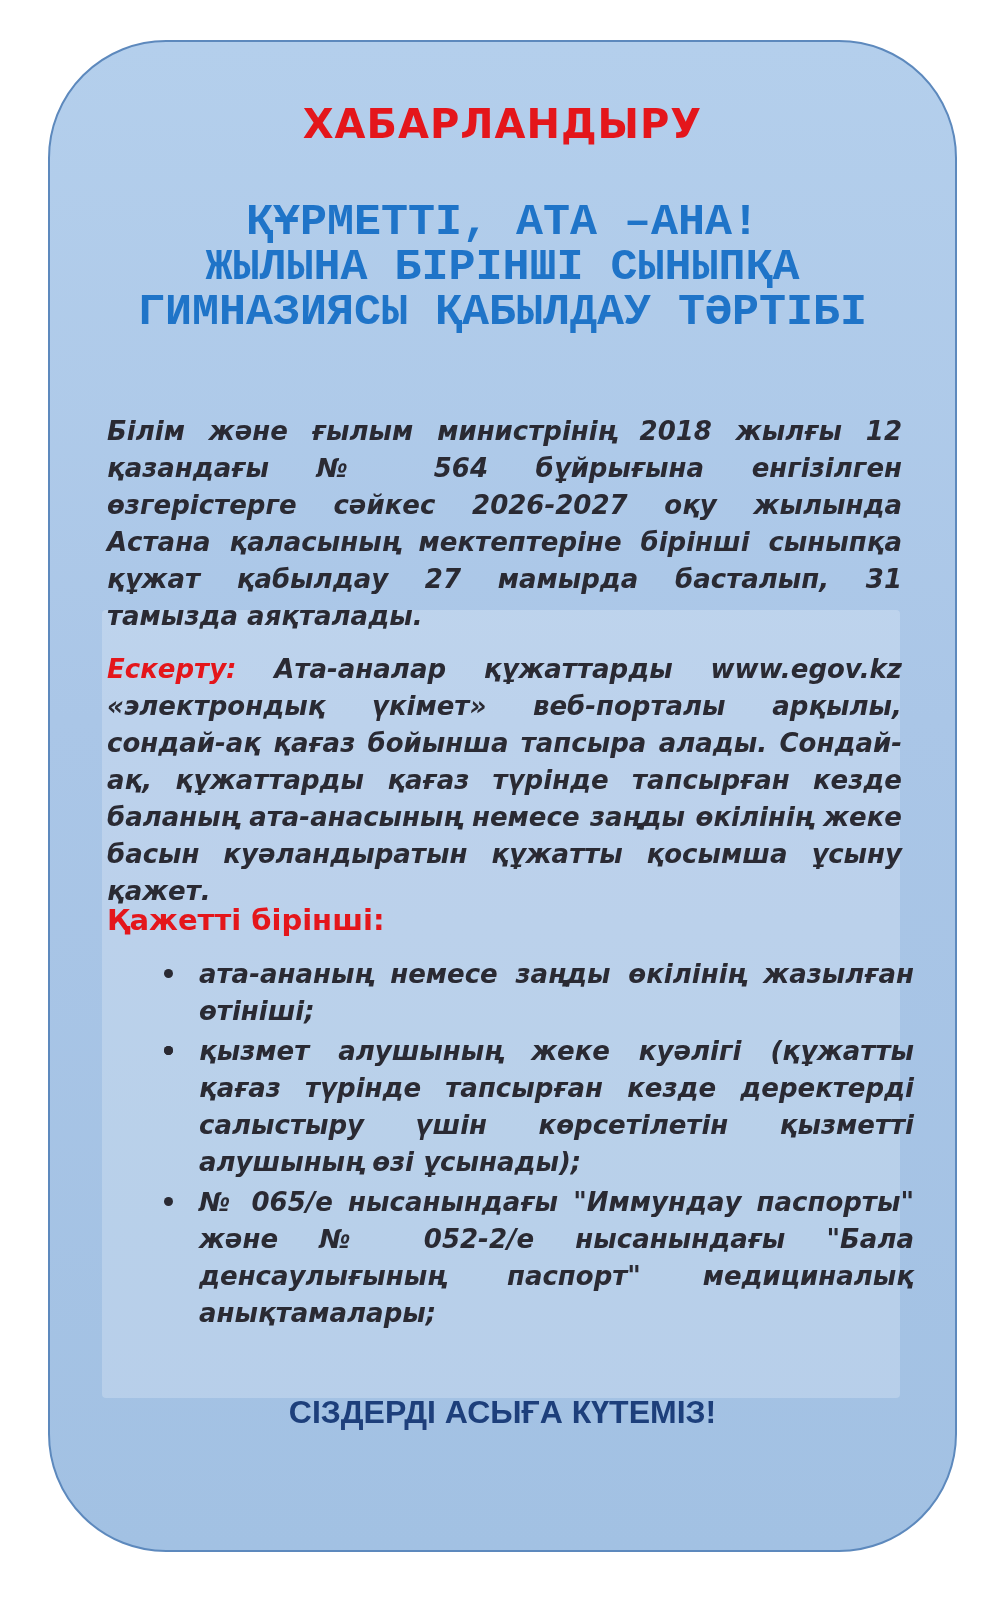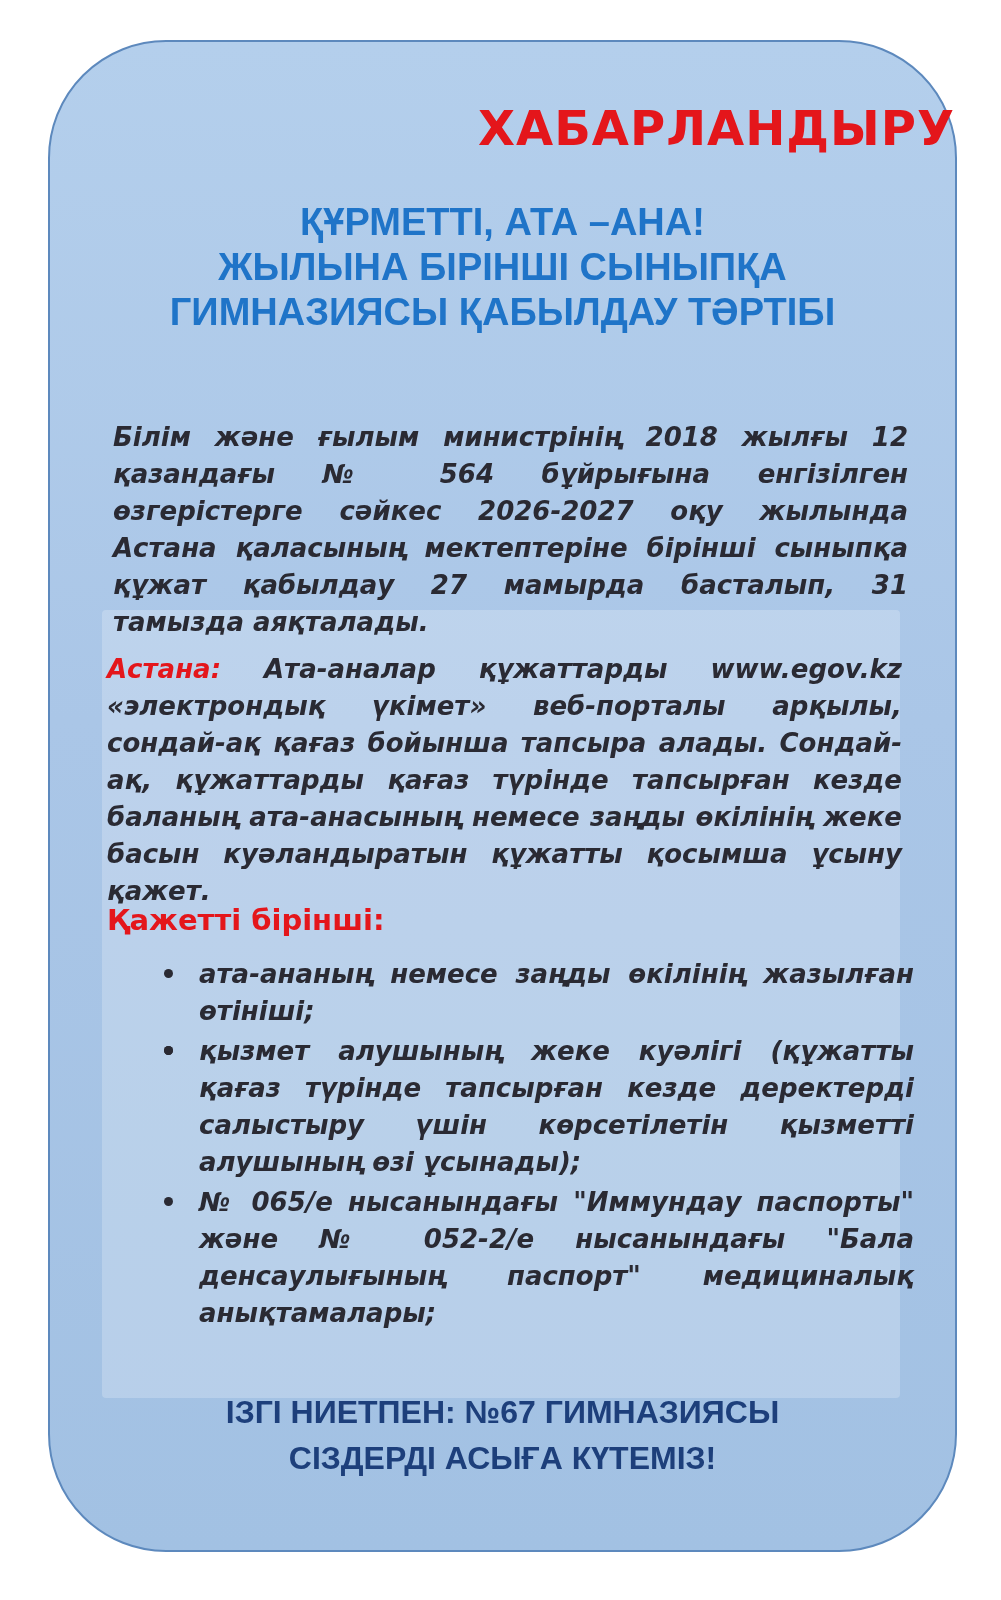--- a/index.html
+++ b/index.html
@@ -28,41 +28,42 @@
     background:linear-gradient(180deg,#b4cfec 0%,var(--card-bg) 45%,#a2c1e3 100%);
   }
   .overlay{
     position:absolute;left:52px;top:568px;
     width:798px;height:788px;
     background:var(--highlight-overlay);
     border-radius:4px;
   }
   .title{
     position:absolute;top:58px;left:0;width:100%;
-    text-align:right;
+    text-align:center;
     font-family:"DejaVu Sans",sans-serif;
-    font-weight:bold;font-size:48px;line-height:1.2;
+    font-weight:bold;font-size:40px;line-height:1.2;
     letter-spacing:1px;
     color:var(--title-red);
   }
   .greeting{
     position:absolute;top:158px;left:0;width:100%;
     text-align:center;
-    font-weight:bold;font-size:38px;line-height:45px;
+    font-weight:bold;font-size:45px;line-height:45px;
     color:var(--heading-blue);
+    font-family:Liberation Mono, monospace;
   }
   .bodytext{
     font-family:"DejaVu Sans",sans-serif;
     font-weight:bold;font-style:italic;
     font-size:26px;line-height:37px;
     color:var(--body-ink);
     text-align:justify;
   }
   .intro{
-    position:absolute;top:371px;left:57px;width:795px;margin:6px;
+    position:absolute;top:371px;left:57px;width:795px;margin:0;
   }
   .note{
     position:absolute;top:609px;left:57px;width:795px;margin:0;
   }
   .note-label{color:var(--title-red);}
   .docs-heading{
     position:absolute;top:858px;left:57px;margin:0;
     font-family:"DejaVu Sans",sans-serif;
     font-weight:bold;font-size:29px;line-height:40px;
     color:var(--title-red);
@@ -97,29 +98,28 @@
   <div class="title">ХАБАРЛАНДЫРУ</div>
 
   <div class="greeting">
     <div>ҚҰРМЕТТІ, АТА –АНА!</div>
     <div>ЖЫЛЫНА БІРІНШІ СЫНЫПҚА</div>
     <div>ГИМНАЗИЯСЫ ҚАБЫЛДАУ ТӘРТІБІ</div>
   </div>
 
   <p class="intro bodytext">Білім және ғылым министрінің 2018 жылғы 12 қазандағы № 564 бұйрығына енгізілген өзгерістерге сәйкес 2026-2027 оқу жылында Астана қаласының мектептеріне бірінші сыныпқа құжат қабылдау 27 мамырда басталып, 31 тамызда аяқталады.</p>
 
-  <p class="note bodytext"><span class="note-label">Астана:</span>
+  <p class="note bodytext"><span class="note-label">Ескерту:</span>
     <span>Ата-аналар құжаттарды www.egov.kz «электрондық үкімет» веб-порталы арқылы, сондай-ақ қағаз бойынша тапсыра алады. Сондай-ақ, құжаттарды қағаз түрінде тапсырған кезде баланың ата-анасының немесе заңды өкілінің жеке басын куәландыратын құжатты қосымша ұсыну қажет.</span></p>
 
   <h2 class="docs-heading">Қажетті бірінші:</h2>
 
   <ul class="docs-list">
     <li class="bodytext"><span class="bullet"></span><span>ата-ананың немесе заңды өкілінің жазылған өтініші;</span></li>
     <li class="bodytext"><span class="bullet"></span></li>
     <li class="bodytext"><span class="bullet"></span><span>қызмет алушының жеке куәлігі (құжатты қағаз түрінде тапсырған кезде деректерді салыстыру үшін көрсетілетін қызметті алушының өзі ұсынады);</span></li>
     <li class="bodytext"><span class="bullet"></span><span>№ 065/е нысанындағы "Иммундау паспорты" және № 052-2/е нысанындағы "Бала денсаулығының паспорт" медициналық анықтамалары;</span></li>
   </ul>
 
   <div class="closing">
-    <div>ІЗГІ НИЕТПЕН: №67 ГИМНАЗИЯСЫ</div>
     <div>СІЗДЕРДІ АСЫҒА КҮТЕМІЗ!</div>
   </div>
 </div>
 
 </body></html>

